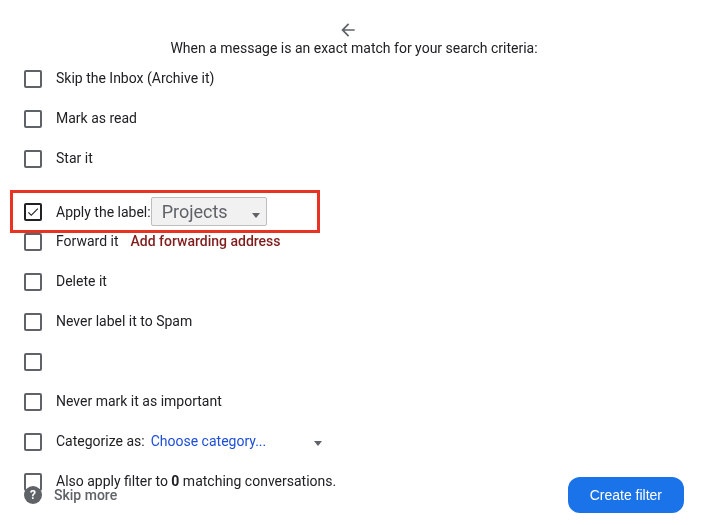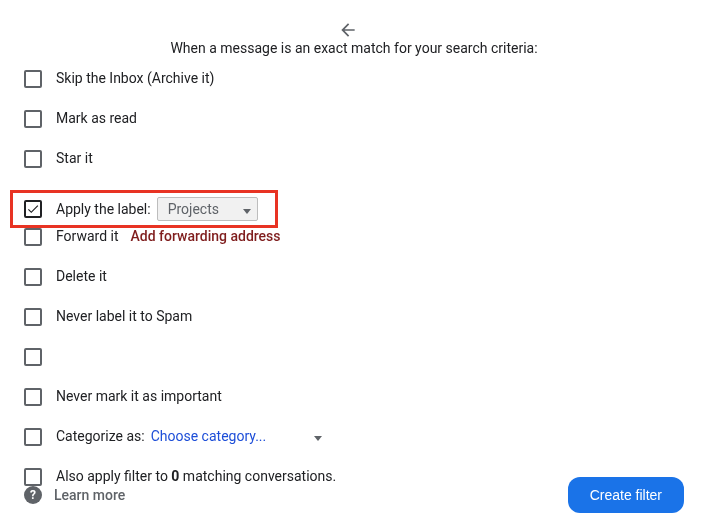--- a/index.html
+++ b/index.html
@@ -58,31 +58,30 @@
     .option-label {
       color: #202124;
     }
     .highlight-box {
       border: 3px solid #e83323;
       margin-left: -14px;
       margin-right: 0;
       padding: 4px 11px;
       display: flex;
       align-items: center;
-      width: 268px;
+      width: 310px;
     }
     .dropdown {
       display: inline-flex;
       align-items: center;
       border: 1px solid #bdbdbd;
       background: #f1f1f1;
       padding: 3px 6px 3px 10px;
-      margin-left: 6px;
-      cursor: pointer;
-      font-size: 14px;
+      cursor: pointer;
+      font-size: 18px;
       color: #5f6368;
       border-radius: 2px;
     }
     .dropdown-caret {
       margin-left: 24px;
     }
     .plain-dropdown {
       display: inline-flex;
       align-items: center;
       color: #1d4ed8;
@@ -228,16 +227,16 @@
     <span class="option-label">
       <span>Also apply filter to </span><span class="bold-num">0</span><span> matching conversations.</span>
     </span>
   </div>
 
 </div>
 
 <div class="footer">
   <div class="footer-left">
     <div class="help-icon">?</div>
-    <span class="learn-more">Learn more</span>
+    <span class="learn-more">Skip more</span>
   </div>
   <button class="create-btn">Create filter</button>
 </div>
 
 </body></html>

